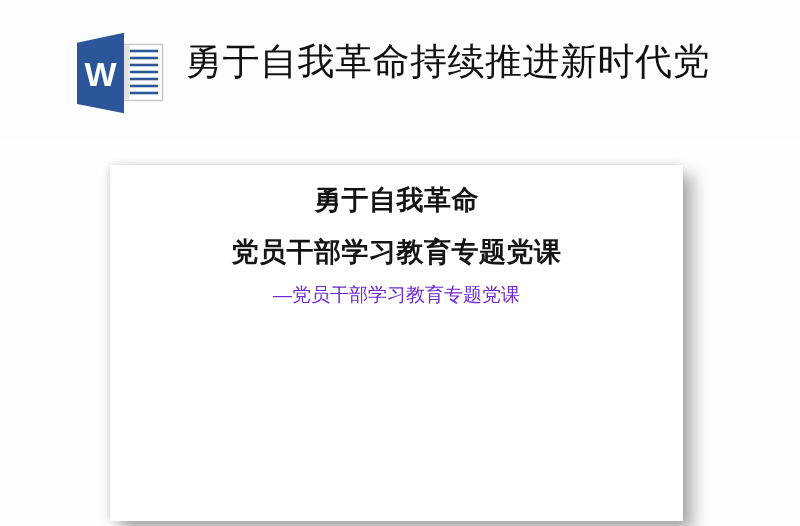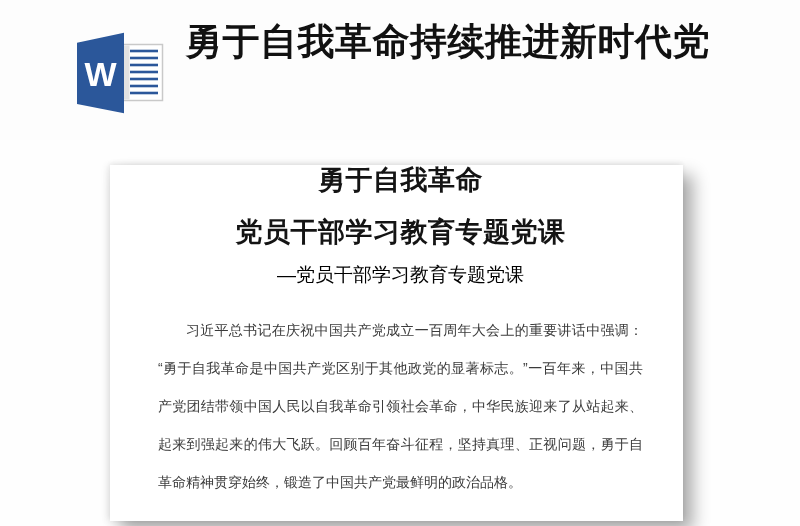--- a/index.html
+++ b/index.html
@@ -4,41 +4,41 @@
 <style>
   html,body{margin:0;padding:0;}
   body{
     width:800px;height:526px;position:relative;overflow:hidden;
     background:#fefefe;
     font-family:"Liberation Sans","DejaVu Sans",sans-serif;
   }
   .header{position:absolute;left:0;top:0;width:800px;height:140px;background:#fdfdfd;}
   .file-icon{position:absolute;left:77px;top:30px;width:93px;height:84px;}
   .doc-title{
-    position:absolute;left:185px;top:19px;width:545px;
-    font-size:37px;line-height:45px;font-weight:bold;color:#111;
+    position:absolute;left:185px;top:39px;width:545px;
+    font-size:37px;line-height:45px;font-weight:normal;color:#111;
     letter-spacing:0.5px;white-space:nowrap;
   }
   .doc-title .line{display:block;height:45px;}
   .page{
     position:absolute;left:110px;top:165px;width:573px;height:356px;
     background:#ffffff;
     box-shadow:-3px 0 7px rgba(0,0,0,0.07),
                0 -2px 5px rgba(0,0,0,0.05),
                10px 10px 16px rgba(0,0,0,0.33);
   }
-  .page-inner{margin-left:8px;}
+  .page-inner{padding-top:20px;}
   .page-h1,.page-h2{
     margin:0;font-size:27px;line-height:30px;font-weight:bold;
     color:#141414;text-align:center;letter-spacing:0.5px;
   }
   .page-h2{margin-top:22px;}
   .page-subtitle{
     margin-top:16px;font-size:19px;line-height:24px;
-    color:#000000;text-align:center;font-weight:normal;
+    color:#6d28d9;text-align:center;font-weight:normal;
   }
   .page-body{margin-top:24px;padding:0 40px;}
   .body-line{
     font-size:14px;line-height:38px;height:38px;color:#3b3b3b;
     text-align:justify;text-align-last:justify;overflow:hidden;
   }
   .body-line.first{padding-left:28px;}
   .body-line.last{text-align-last:left;}
 </style>
 </head>
@@ -67,21 +67,14 @@
   <div class="doc-title">
     <span class="line">勇于自我革命持续推进新时代党</span>
   </div>
 </div>
 
 <div class="page">
   <div class="page-inner">
     <h1 class="page-h1">勇于自我革命</h1>
     <h1 class="page-h1 page-h2">党员干部学习教育专题党课</h1>
     <div class="page-subtitle">—党员干部学习教育专题党课</div>
-    <div class="page-body">
-      <div class="body-line first">习近平总书记在庆祝中国共产党成立一百周年大会上的重要讲话中强调：</div>
-      <div class="body-line">“勇于自我革命是中国共产党区别于其他政党的显著标志。”一百年来，中国共</div>
-      <div class="body-line">产党团结带领中国人民以自我革命引领社会革命，中华民族迎来了从站起来、富</div>
-      <div class="body-line">起来到强起来的伟大飞跃。回顾百年奋斗征程，坚持真理、正视问题，勇于自我</div>
-      <div class="body-line last">革命精神贯穿始终，锻造了中国共产党最鲜明的政治品格。</div>
-    </div>
   </div>
 </div>
 
 </body></html>

